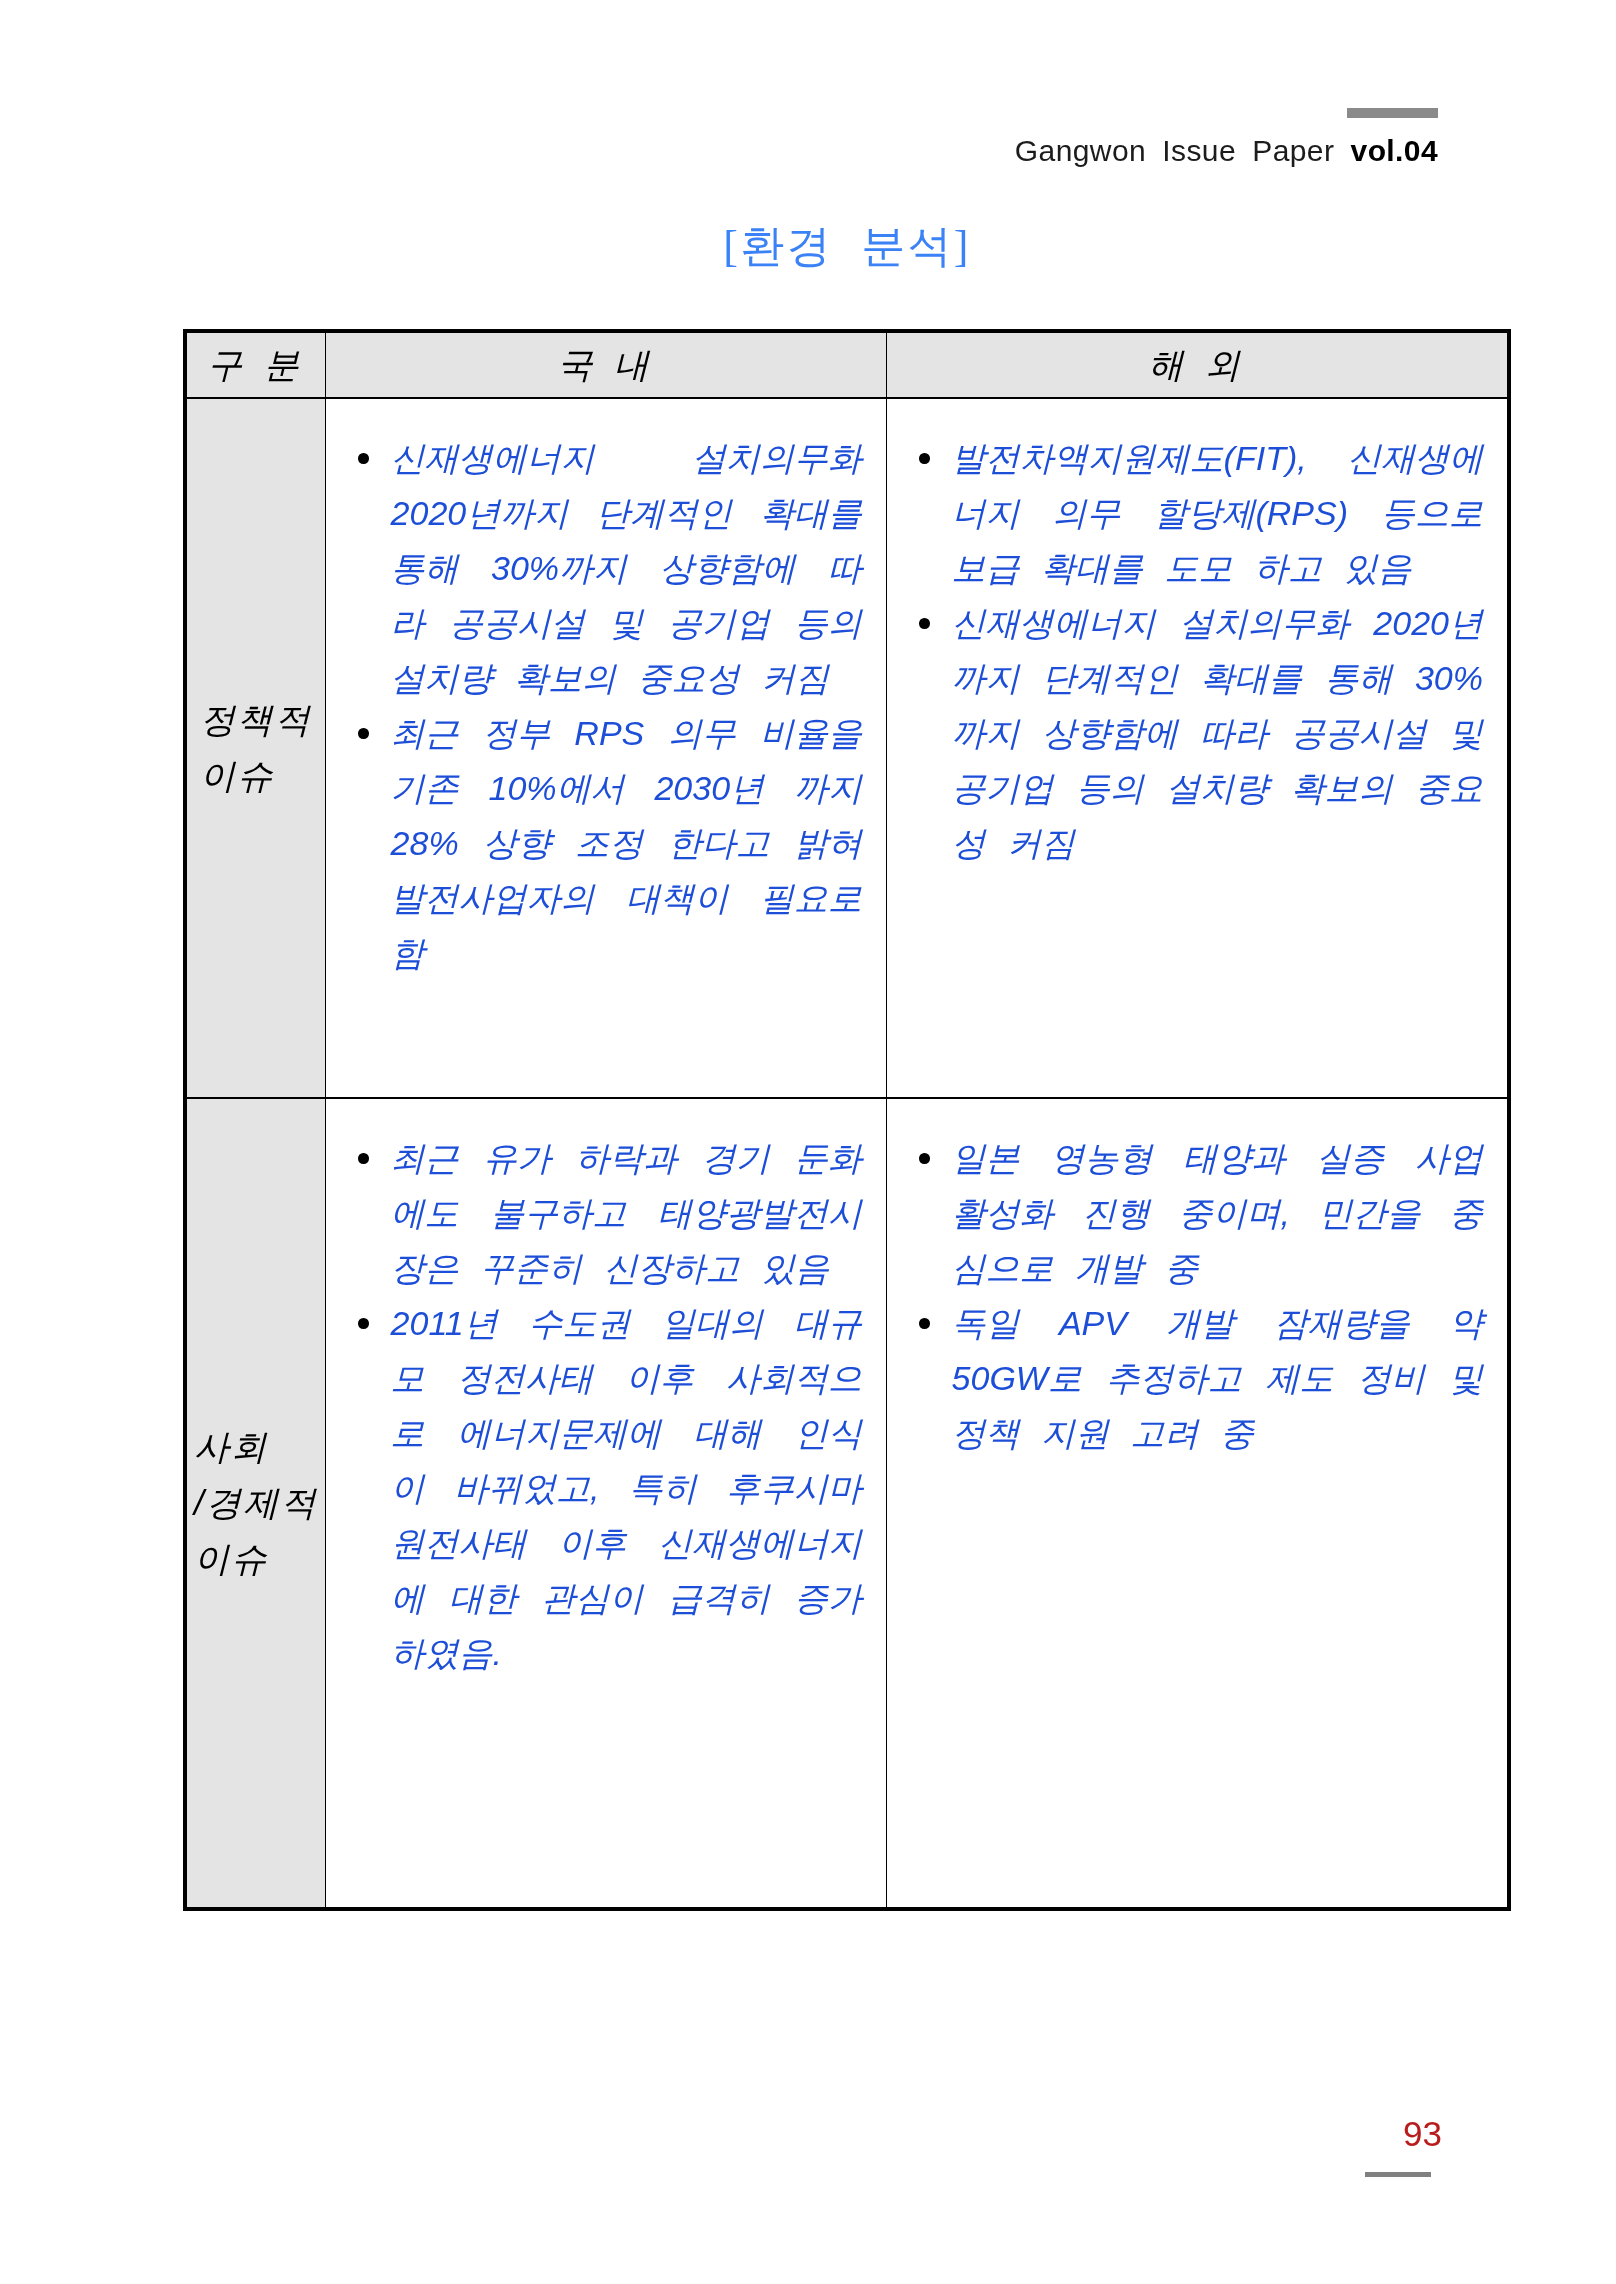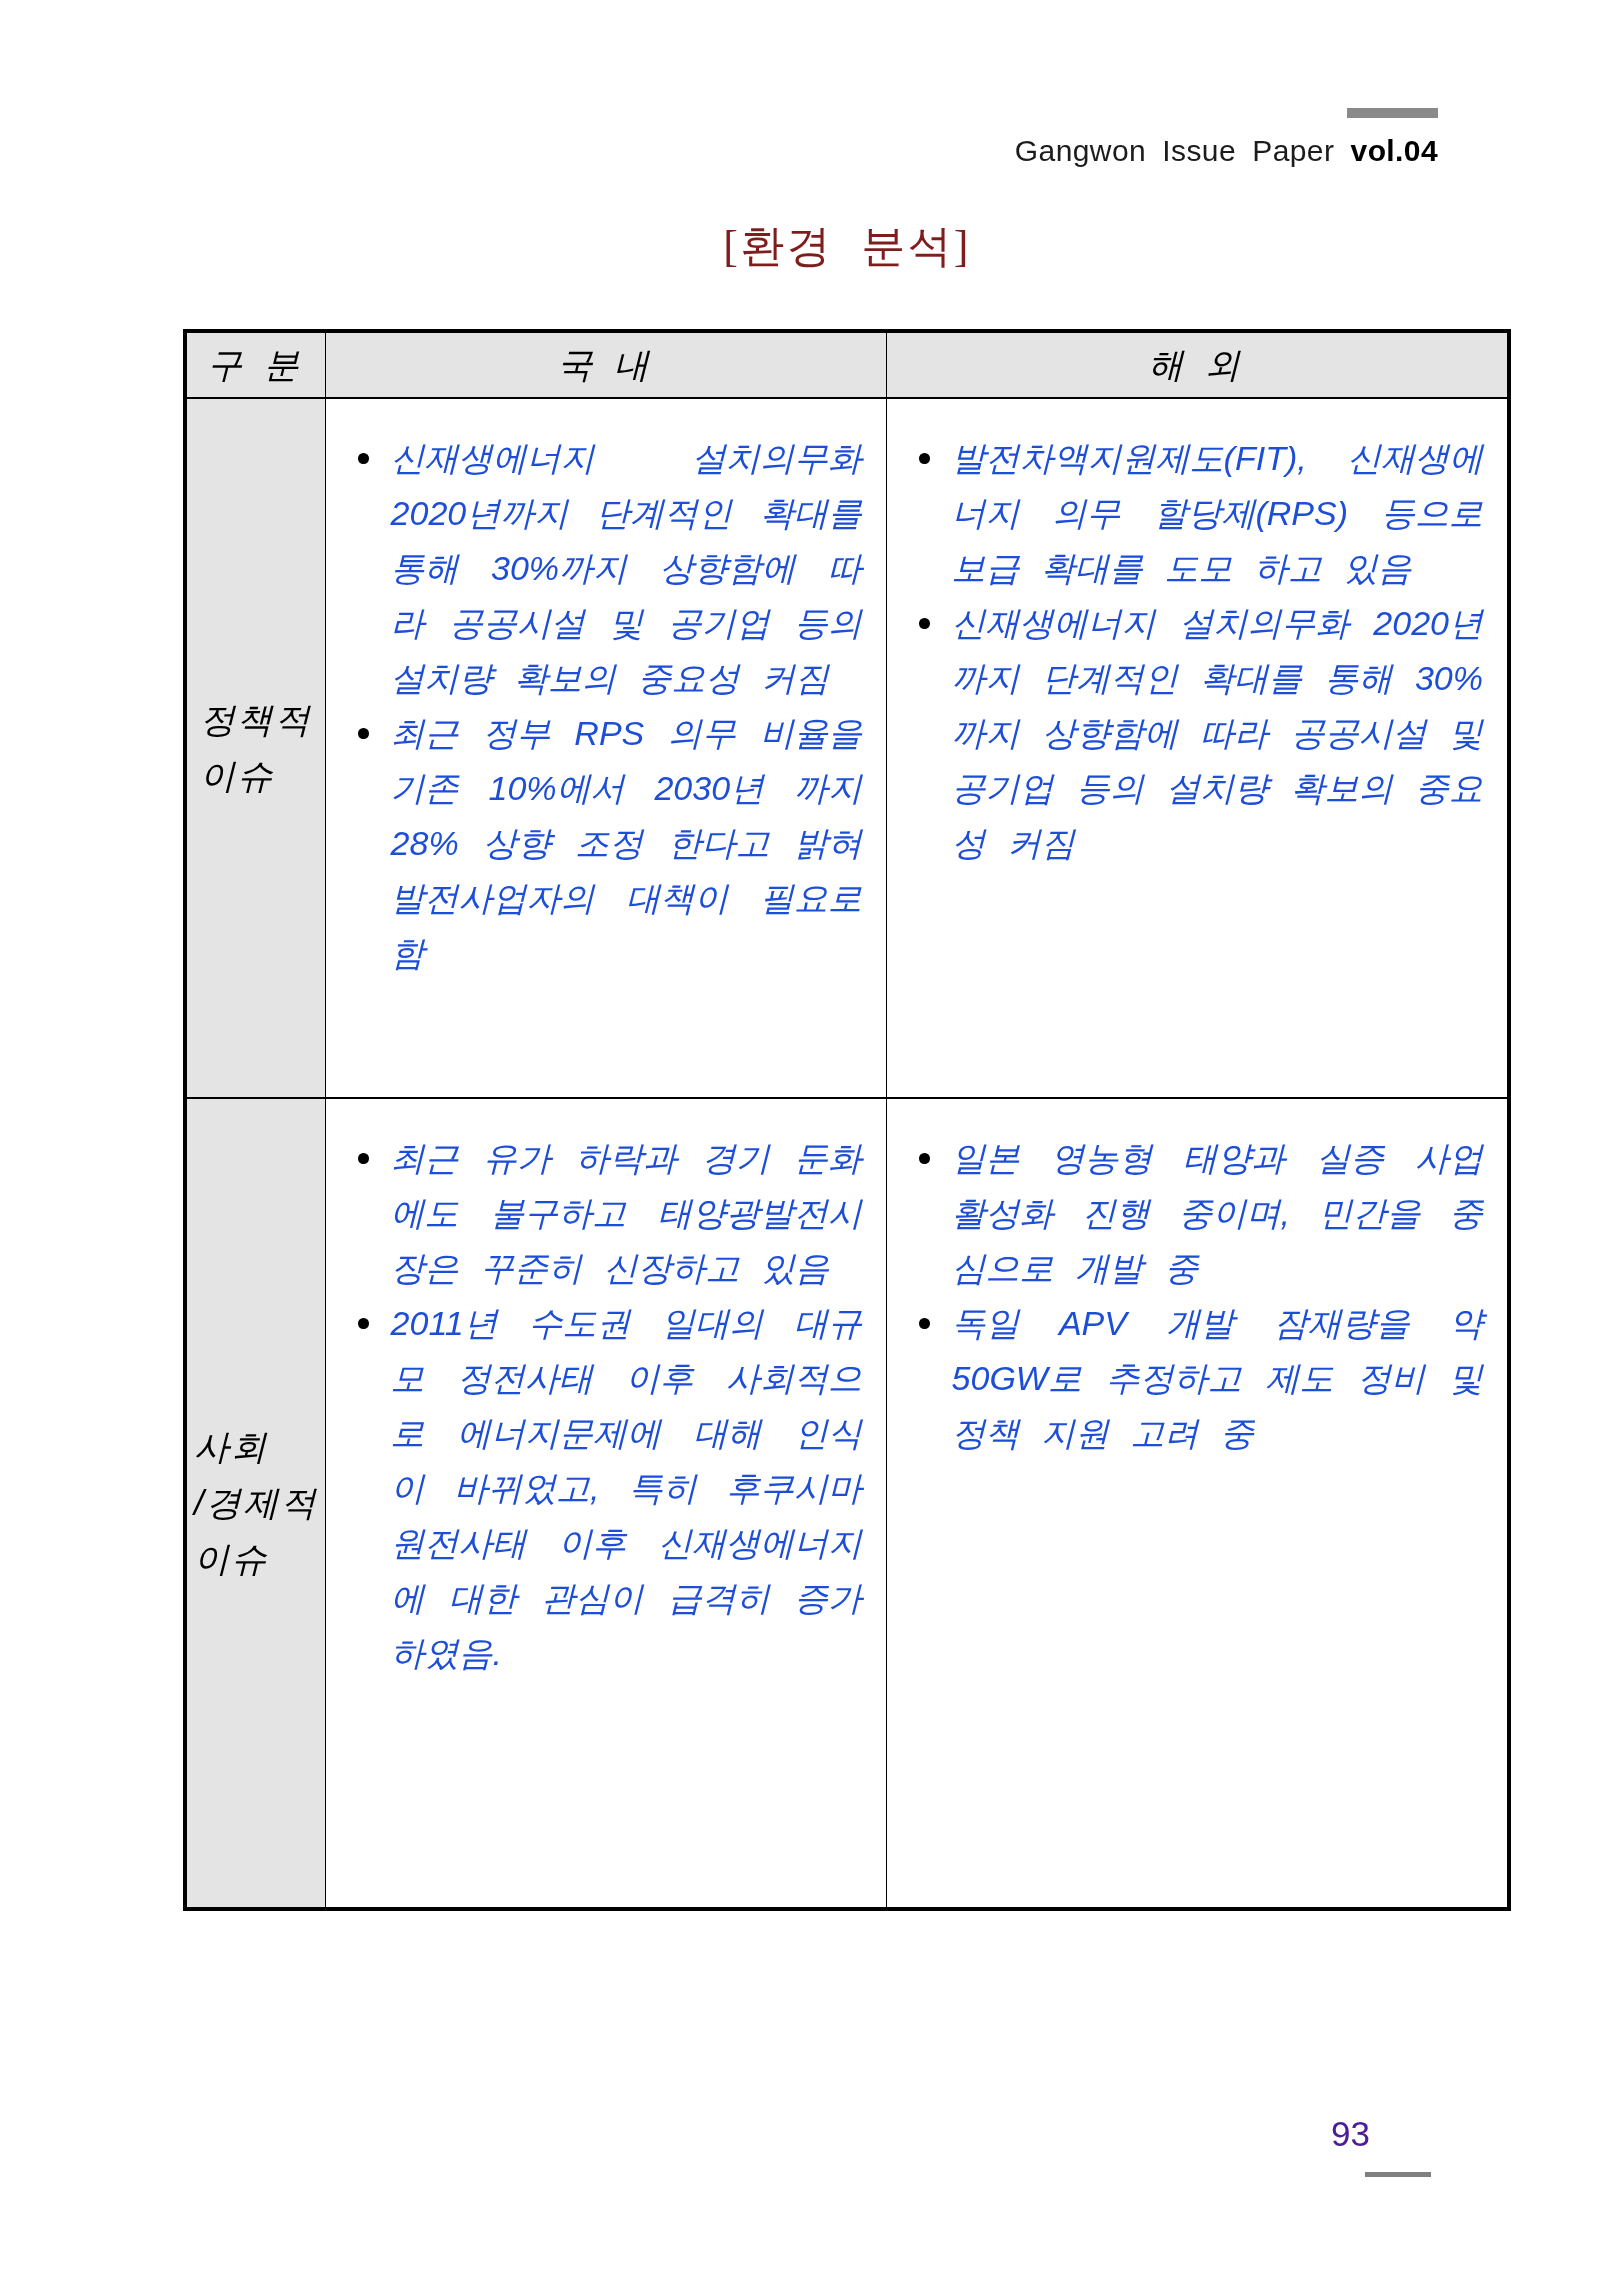--- a/index.html
+++ b/index.html
@@ -45,21 +45,21 @@
     position: absolute;
     left: 183px;
     top: 223px;
     width: 1328px;
     text-align: center;
     font-family: "Liberation Serif", "DejaVu Serif", serif;
     font-size: 44px;
     line-height: 48px;
     letter-spacing: 2.3px;
     word-spacing: 15px;
-    color: #7f1d1d;
+    color: #3b82f6;
   }
 
   
   .analysis-table {
     position: absolute;
     left: 183px;
     top: 329px;
     width: 1328px;
     height: 1582px;
     border: 4.5px solid #000;
@@ -121,26 +121,26 @@
     top: 22px;
     width: 10.5px;
     height: 10.5px;
     border-radius: 50%;
     background: #000;
   }
 
   
   .page-number {
     position: absolute;
-    left: 1313px;
+    left: 1385px;
     top: 2114px;
     width: 75px;
     text-align: center;
     font-size: 35px;
-    color: #4c1d95;
+    color: #b91c1c;
   }
   .page-rule {
     position: absolute;
     left: 1365px;
     top: 2172px;
     width: 66px;
     height: 4.5px;
     background: #808080;
   }
 </style>

